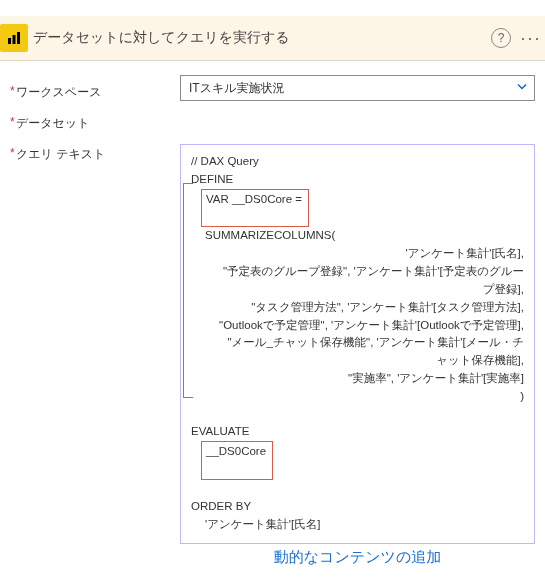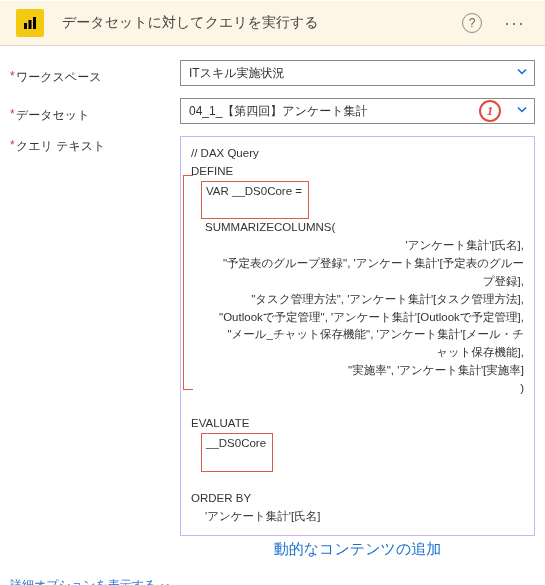--- a/index.html
+++ b/index.html
@@ -11,23 +11,23 @@
       height: 585px;
       overflow: hidden;
       color: #333;
     }
     .panel { width: 545px; padding: 0 10px 10px; }
     .header {
       display: flex;
       align-items: center;
       background: #fdf5e6;
       border-bottom: 1px solid #e0d8c4;
-      padding: 8px 16px;
-      margin: 1px -10px 14px -10px;
-      gap: 18px;
+      padding: 8px 0;
+      margin: 16px -10px 14px -10px;
+      gap: 5px;
     }
     .header-icon {
       width: 28px; height: 28px;
       background: #f3c911;
       display: flex; align-items: center; justify-content: center;
       border-radius: 2px;
     }
     .header-icon svg { width: 18px; height: 18px; }
     .header-title { font-size: 14px; color: #444; flex: 1; }
     .header-info {
@@ -159,33 +159,20 @@
           <svg viewBox="0 0 12 12" fill="none" stroke-width="1.5">
               <path d="M2 4 L6 8 L10 4"></path>
             </svg>
         </span>
       </div>
     </div>
   </div>
 
   <div class="form-row align-center">
     <div class="form-label">データセット</div>
-    <div class="form-field">
-      <div class="select-wrap">
-        <div class="select">
-          <span>04_1_【第四回】アンケート集計</span>
-          <span class="chev">
-            <svg viewBox="0 0 12 12" fill="none" stroke-width="1.5">
-                <path d="M2 4 L6 8 L10 4"></path>
-              </svg>
-          </span>
-        </div>
-        <span class="callout">1</span>
-      </div>
-    </div>
   </div>
 
   <div class="form-row">
     <div class="form-label">クエリ テキスト</div>
     <div class="form-field">
       <div class="textarea">
         <div class="braL top"></div>
         <span class="q">// DAX Query</span>
         <span class="q">DEFINE</span>
         <span class="q ind1"><span class="hlspan">VAR __DS0Core =</span></span>

